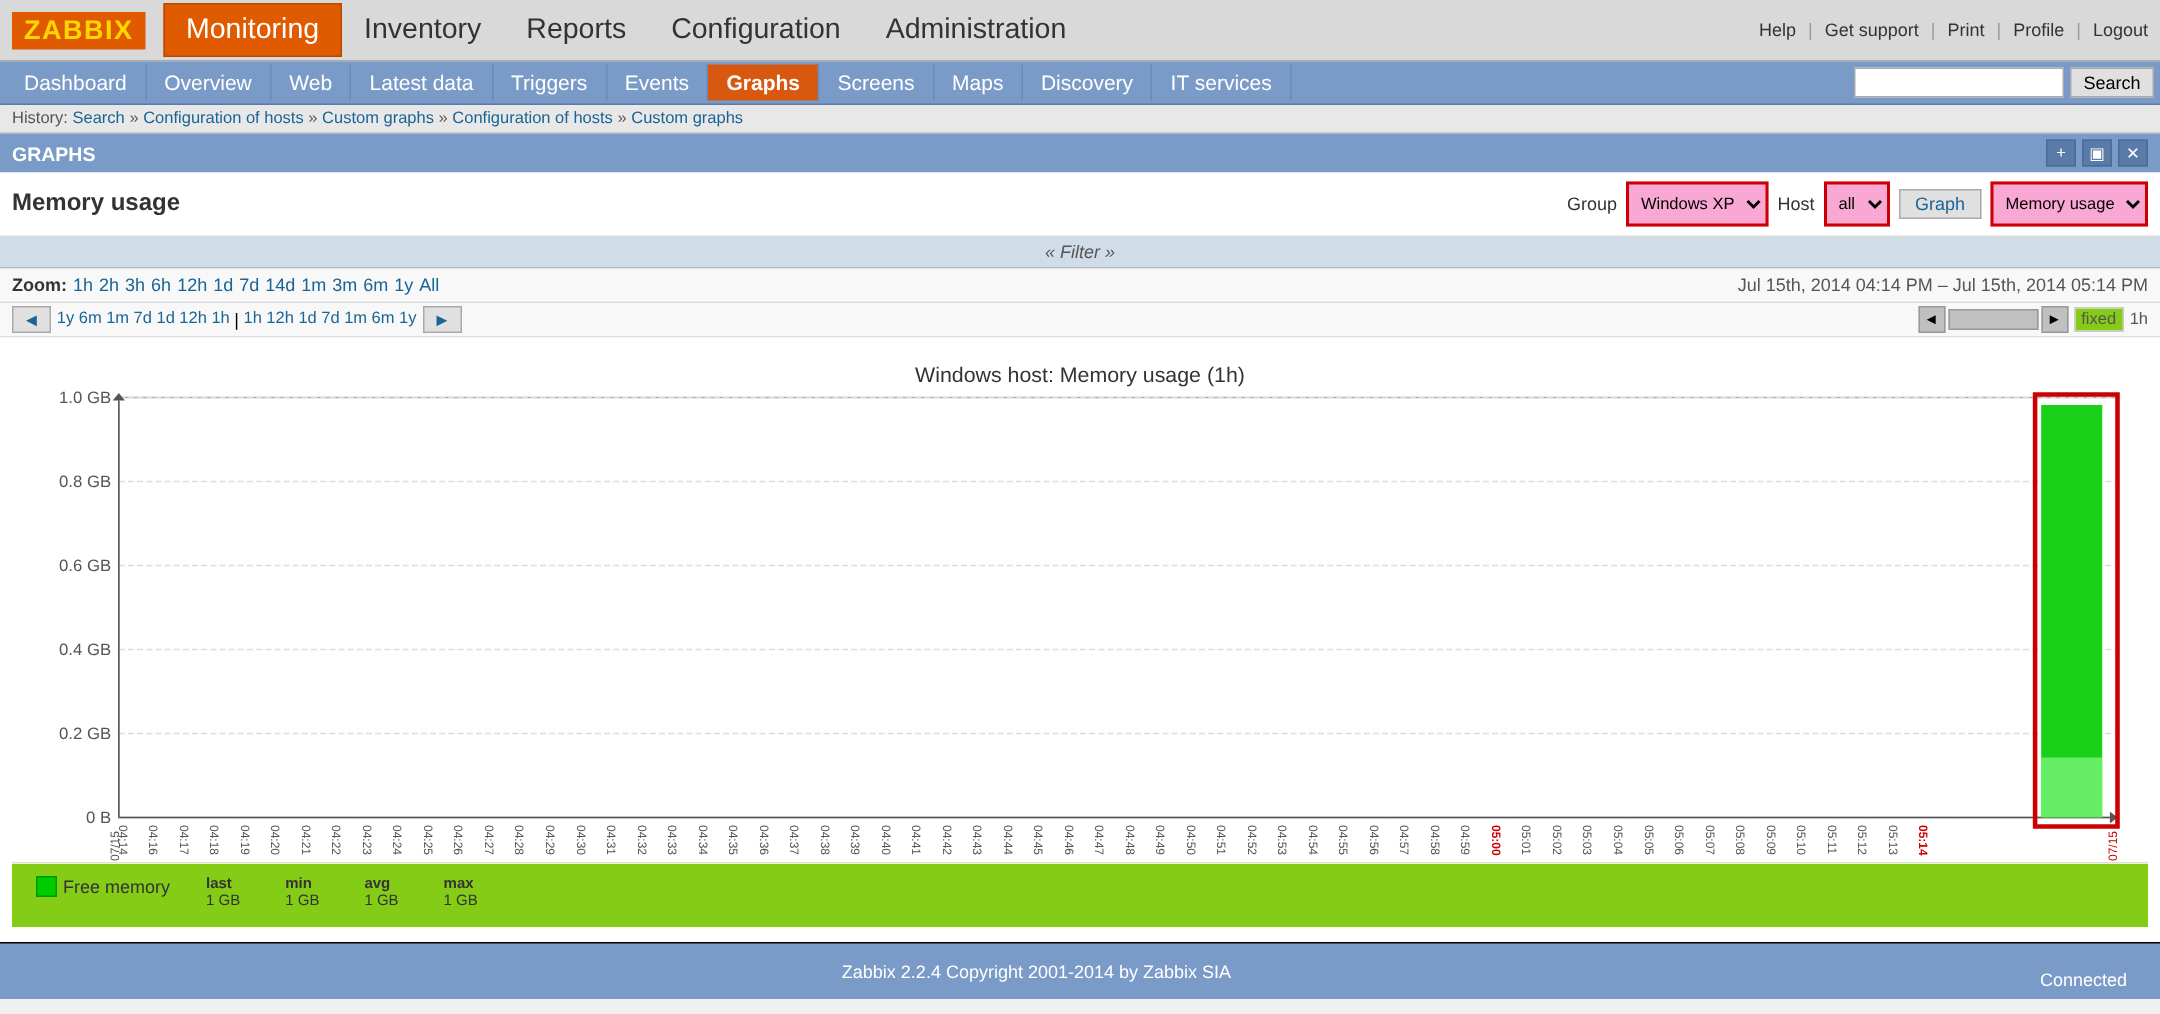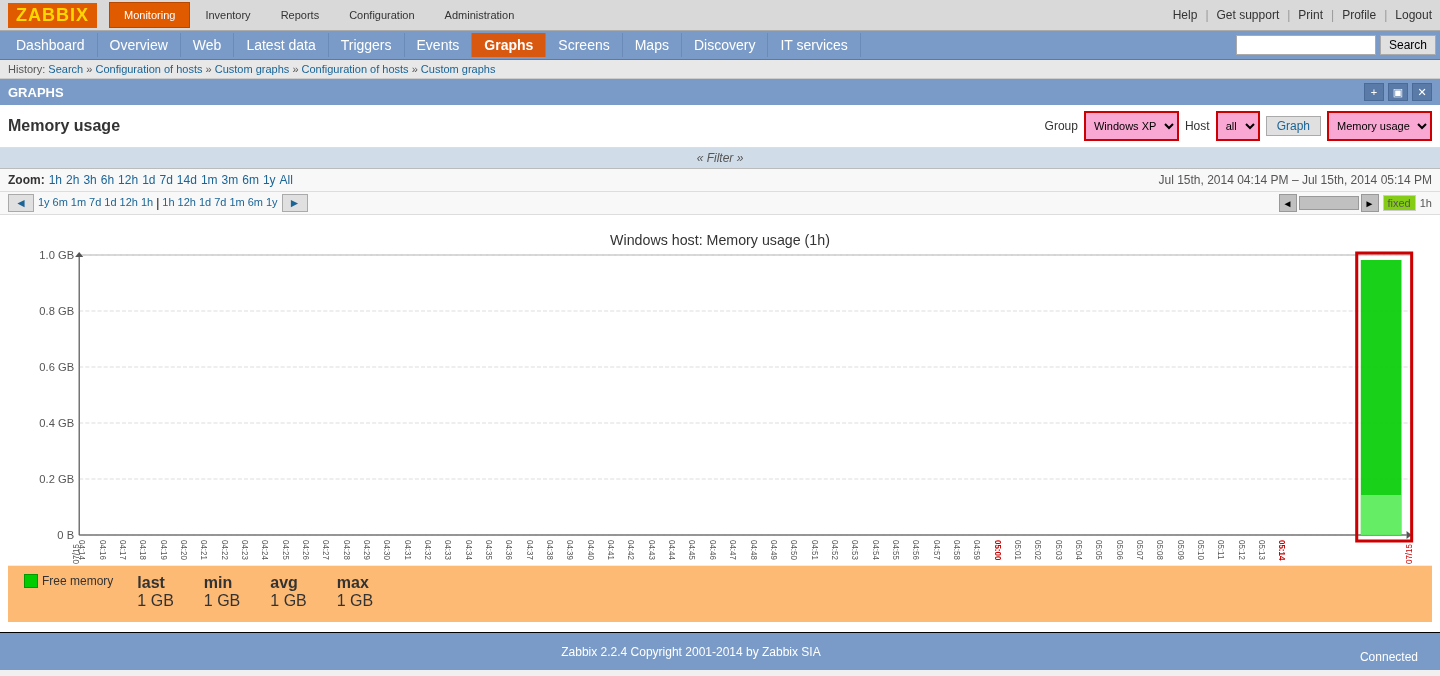--- a/index.html
+++ b/index.html
@@ -4,21 +4,21 @@
   <style>
     * { margin: 0; padding: 0; box-sizing: border-box; }
     body { font-family: Arial, sans-serif; font-size: 12px; background: #f0f0f0; min-width: 1440px; }
 
     
     #topbar { background: #d9d9d9; display: flex; justify-content: space-between; align-items: center; padding: 2px 8px; border-bottom: 1px solid #aaa; }
     #topbar-left { display: flex; align-items: center; }
     #logo { background: #e05a00; color: white; font-weight: bold; font-size: 18px; padding: 2px 8px; letter-spacing: 1px; margin-right: 12px; }
     #logo span { color: #ffd700; }
     #main-nav { display: flex; gap: 0; }
-    .main-nav-item { padding: 6px 14px; font-size: 11px; color: #333; cursor: pointer; border: 1px solid transparent; }
+    .main-nav-item { padding: 6px 14px; font-size: 19px; color: #333; cursor: pointer; border: 1px solid transparent; }
     .main-nav-item.active { background: #e05a00; color: white; border-color: #b84800; }
     #topbar-right { display: flex; gap: 8px; font-size: 12px; color: #333; }
     .topbar-link { color: #333; cursor: pointer; }
     .topbar-sep { color: #999; }
 
     
     #subnav { background: #7a9bc7; display: flex; align-items: center; padding: 2px 4px; border-bottom: 1px solid #5a7ba7; }
     .sub-nav-item { padding: 4px 12px; color: white; cursor: pointer; font-size: 14px; border-right: 1px solid #6a8bb7; }
     .sub-nav-item.active { background: #d9580f; color: white; font-weight: bold; }
     #search-box-area { margin-left: auto; display: flex; align-items: center; gap: 4px; }
@@ -60,27 +60,27 @@
     .nav-period-links a { color: #1a6496; text-decoration: none; font-size: 11px; }
     .fixed-badge { background: #84cc16; border: 1px solid #ccc; padding: 1px 4px; font-size: 11px; color: #555; }
     #time-display { font-size: 11px; color: #555; text-align: right; }
 
     
     #graph-container { background: white; margin: 0; padding: 10px 8px; position: relative; }
     #graph-inner { position: relative; width: 100%; height: 340px; }
     #graph-svg { width: 100%; height: 100%; }
     
     
-    #legend-area { background: #fdba74; padding: 8px 16px; border-top: 1px solid #eee; }
+    #legend-area { background: #84cc16; padding: 8px 16px; border-top: 1px solid #eee; }
     #legend-row { display: flex; align-items: flex-start; gap: 16px; margin-bottom: 4px; }
     #legend-item { display: flex; align-items: center; gap: 4px; }
     .legend-color-box { width: 14px; height: 14px; background: #00cc00; border: 1px solid #009900; display: inline-block; }
     .legend-text { font-size: 12px; color: #333; }
     #legend-stats { display: flex; gap: 30px; margin-left: 8px; }
-    .legend-stat { font-size: 16px; color: #333; }
+    .legend-stat { font-size: 10px; color: #333; }
     .legend-stat-label { font-weight: bold; }
     #trigger-row { display: flex; align-items: center; gap: 8px; margin-top: 4px; }
     .trigger-circle { width: 12px; height: 12px; border: 2px solid #cc0000; border-radius: 50%; display: inline-block; }
     .trigger-text { font-size: 12px; color: #333; }
     #data-source { font-size: 10px; color: #999; text-align: right; padding: 2px 8px; }
 
     
     #footer { background: #7a9bc7; color: white; text-align: right; padding: 6px; font-size: 12px; border-top: 1px solid #000000; margin-top: auto; }
     #footer-inner { display: flex; justify-content: space-between; align-items: center; padding: 0 16px; }
     .footer-link { color: white; cursor: pointer; font-size: 12px; margin-top: 11px; }

